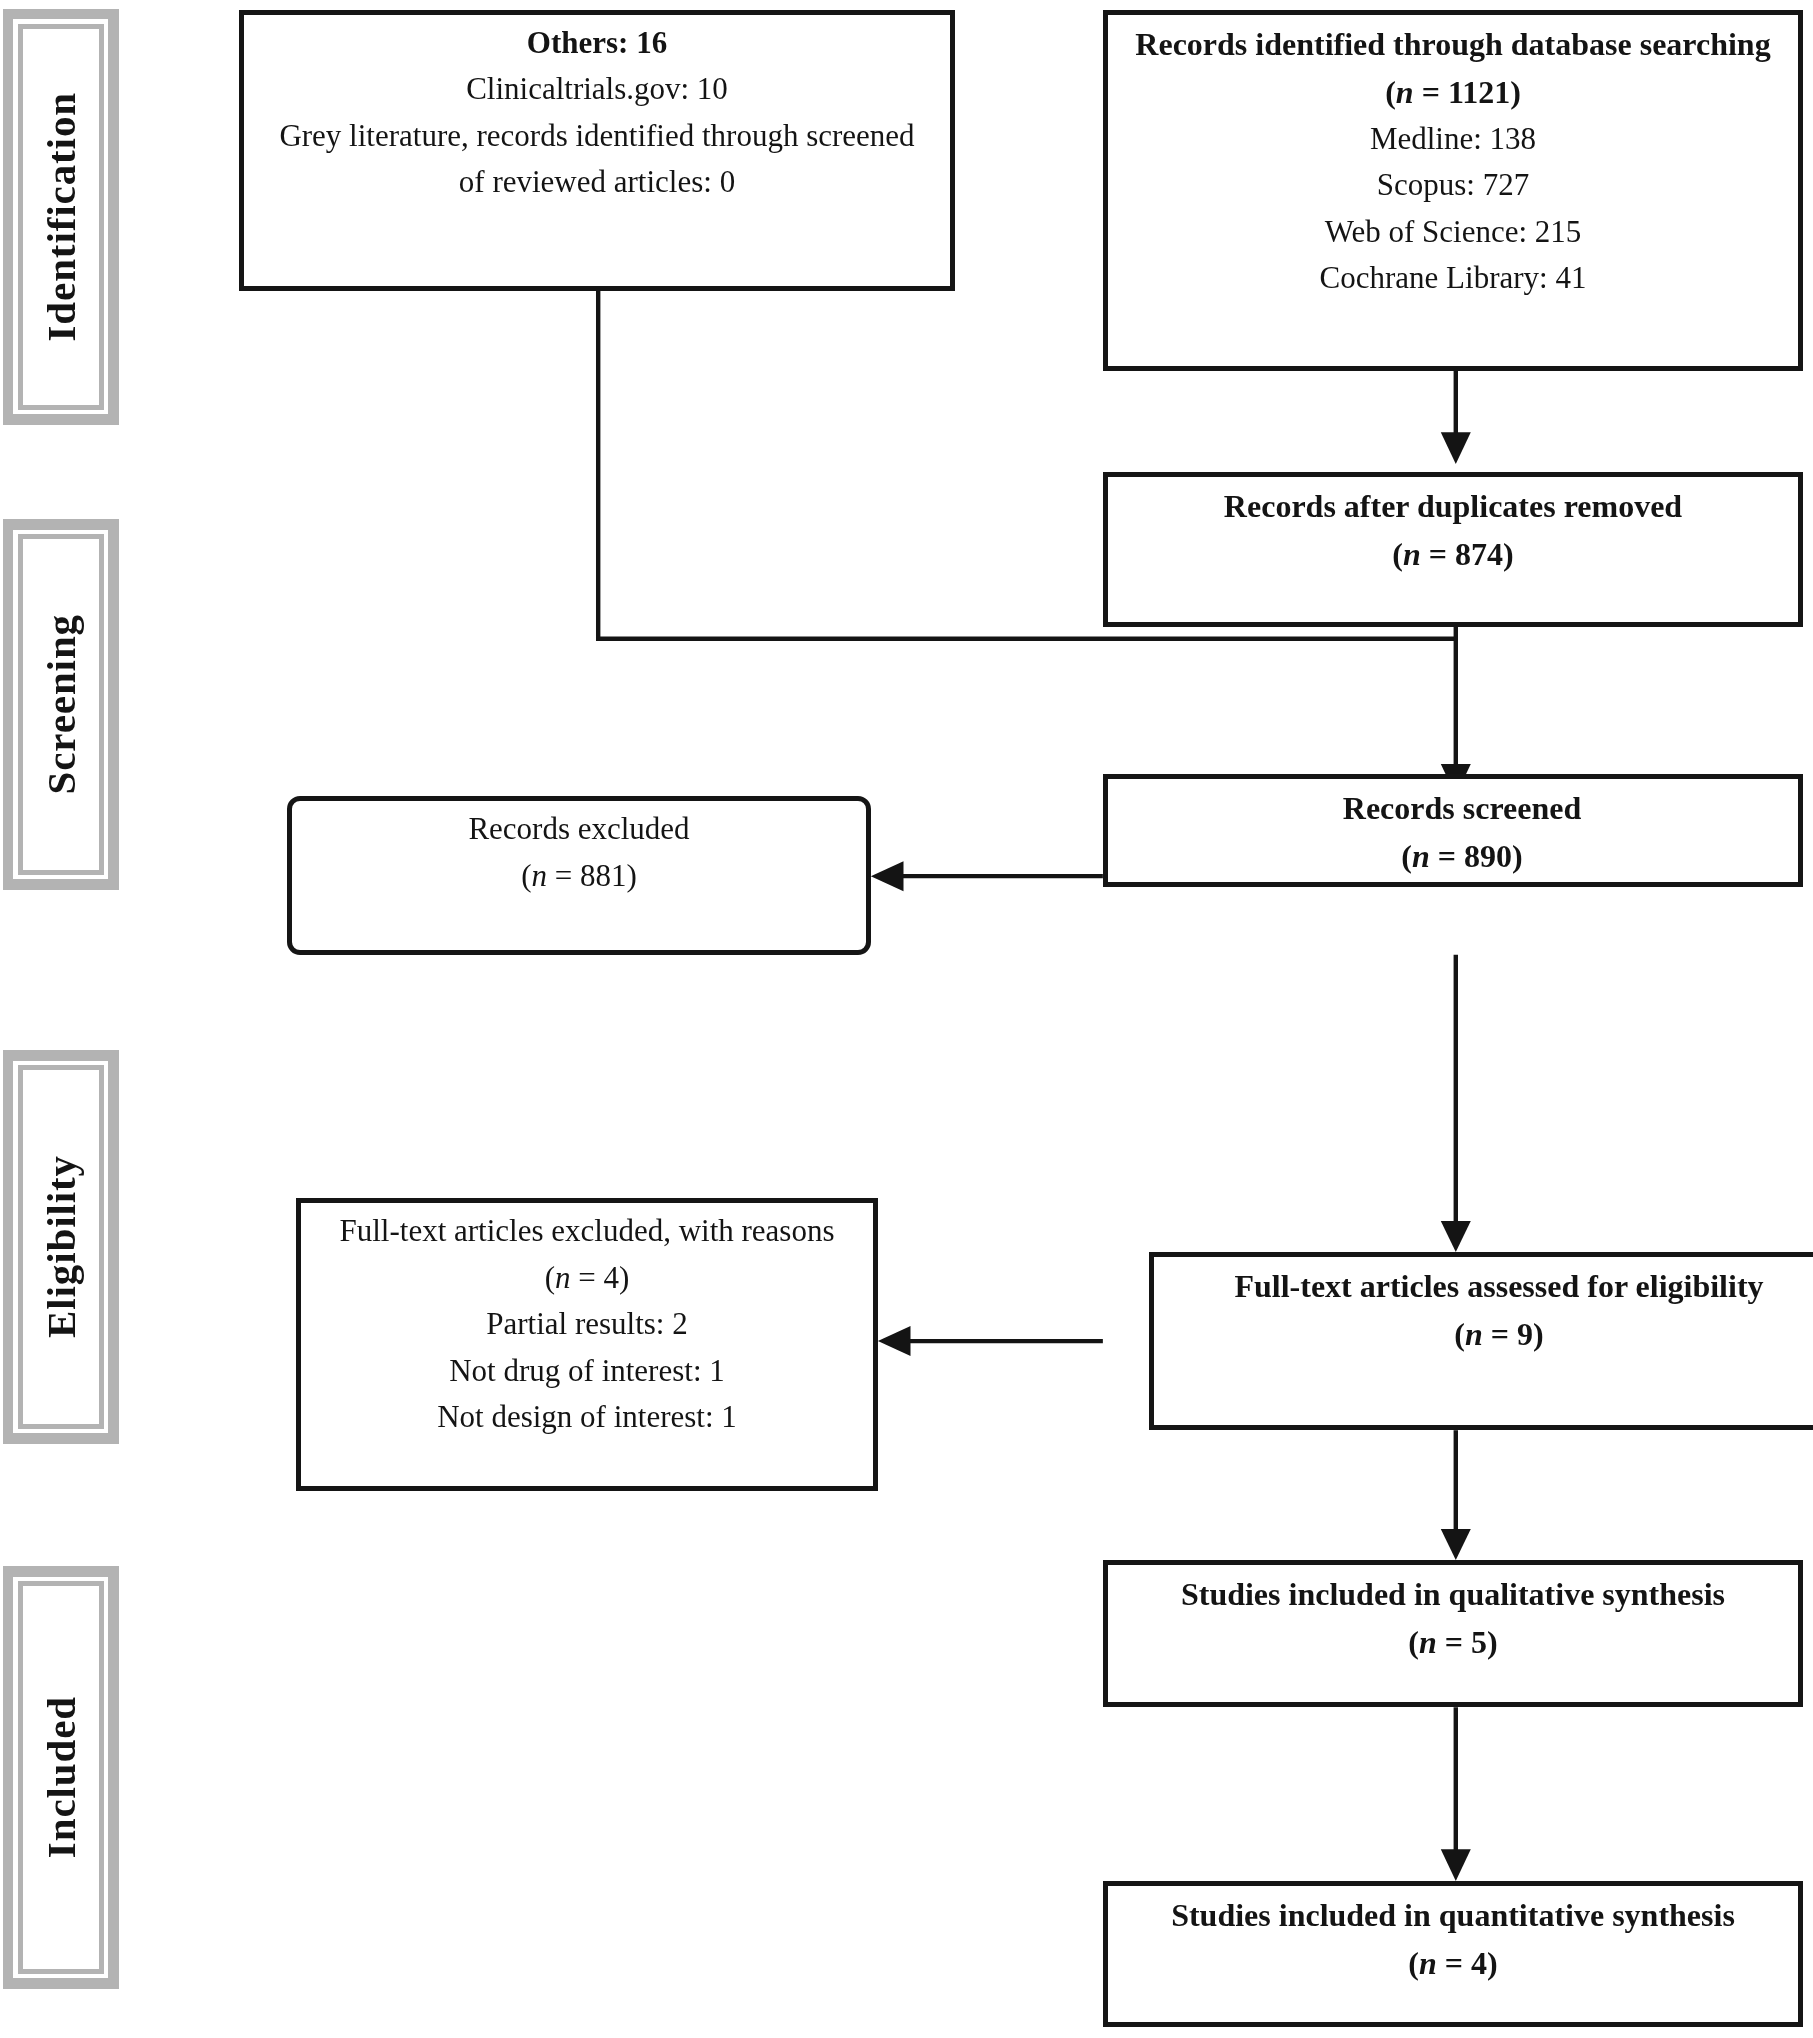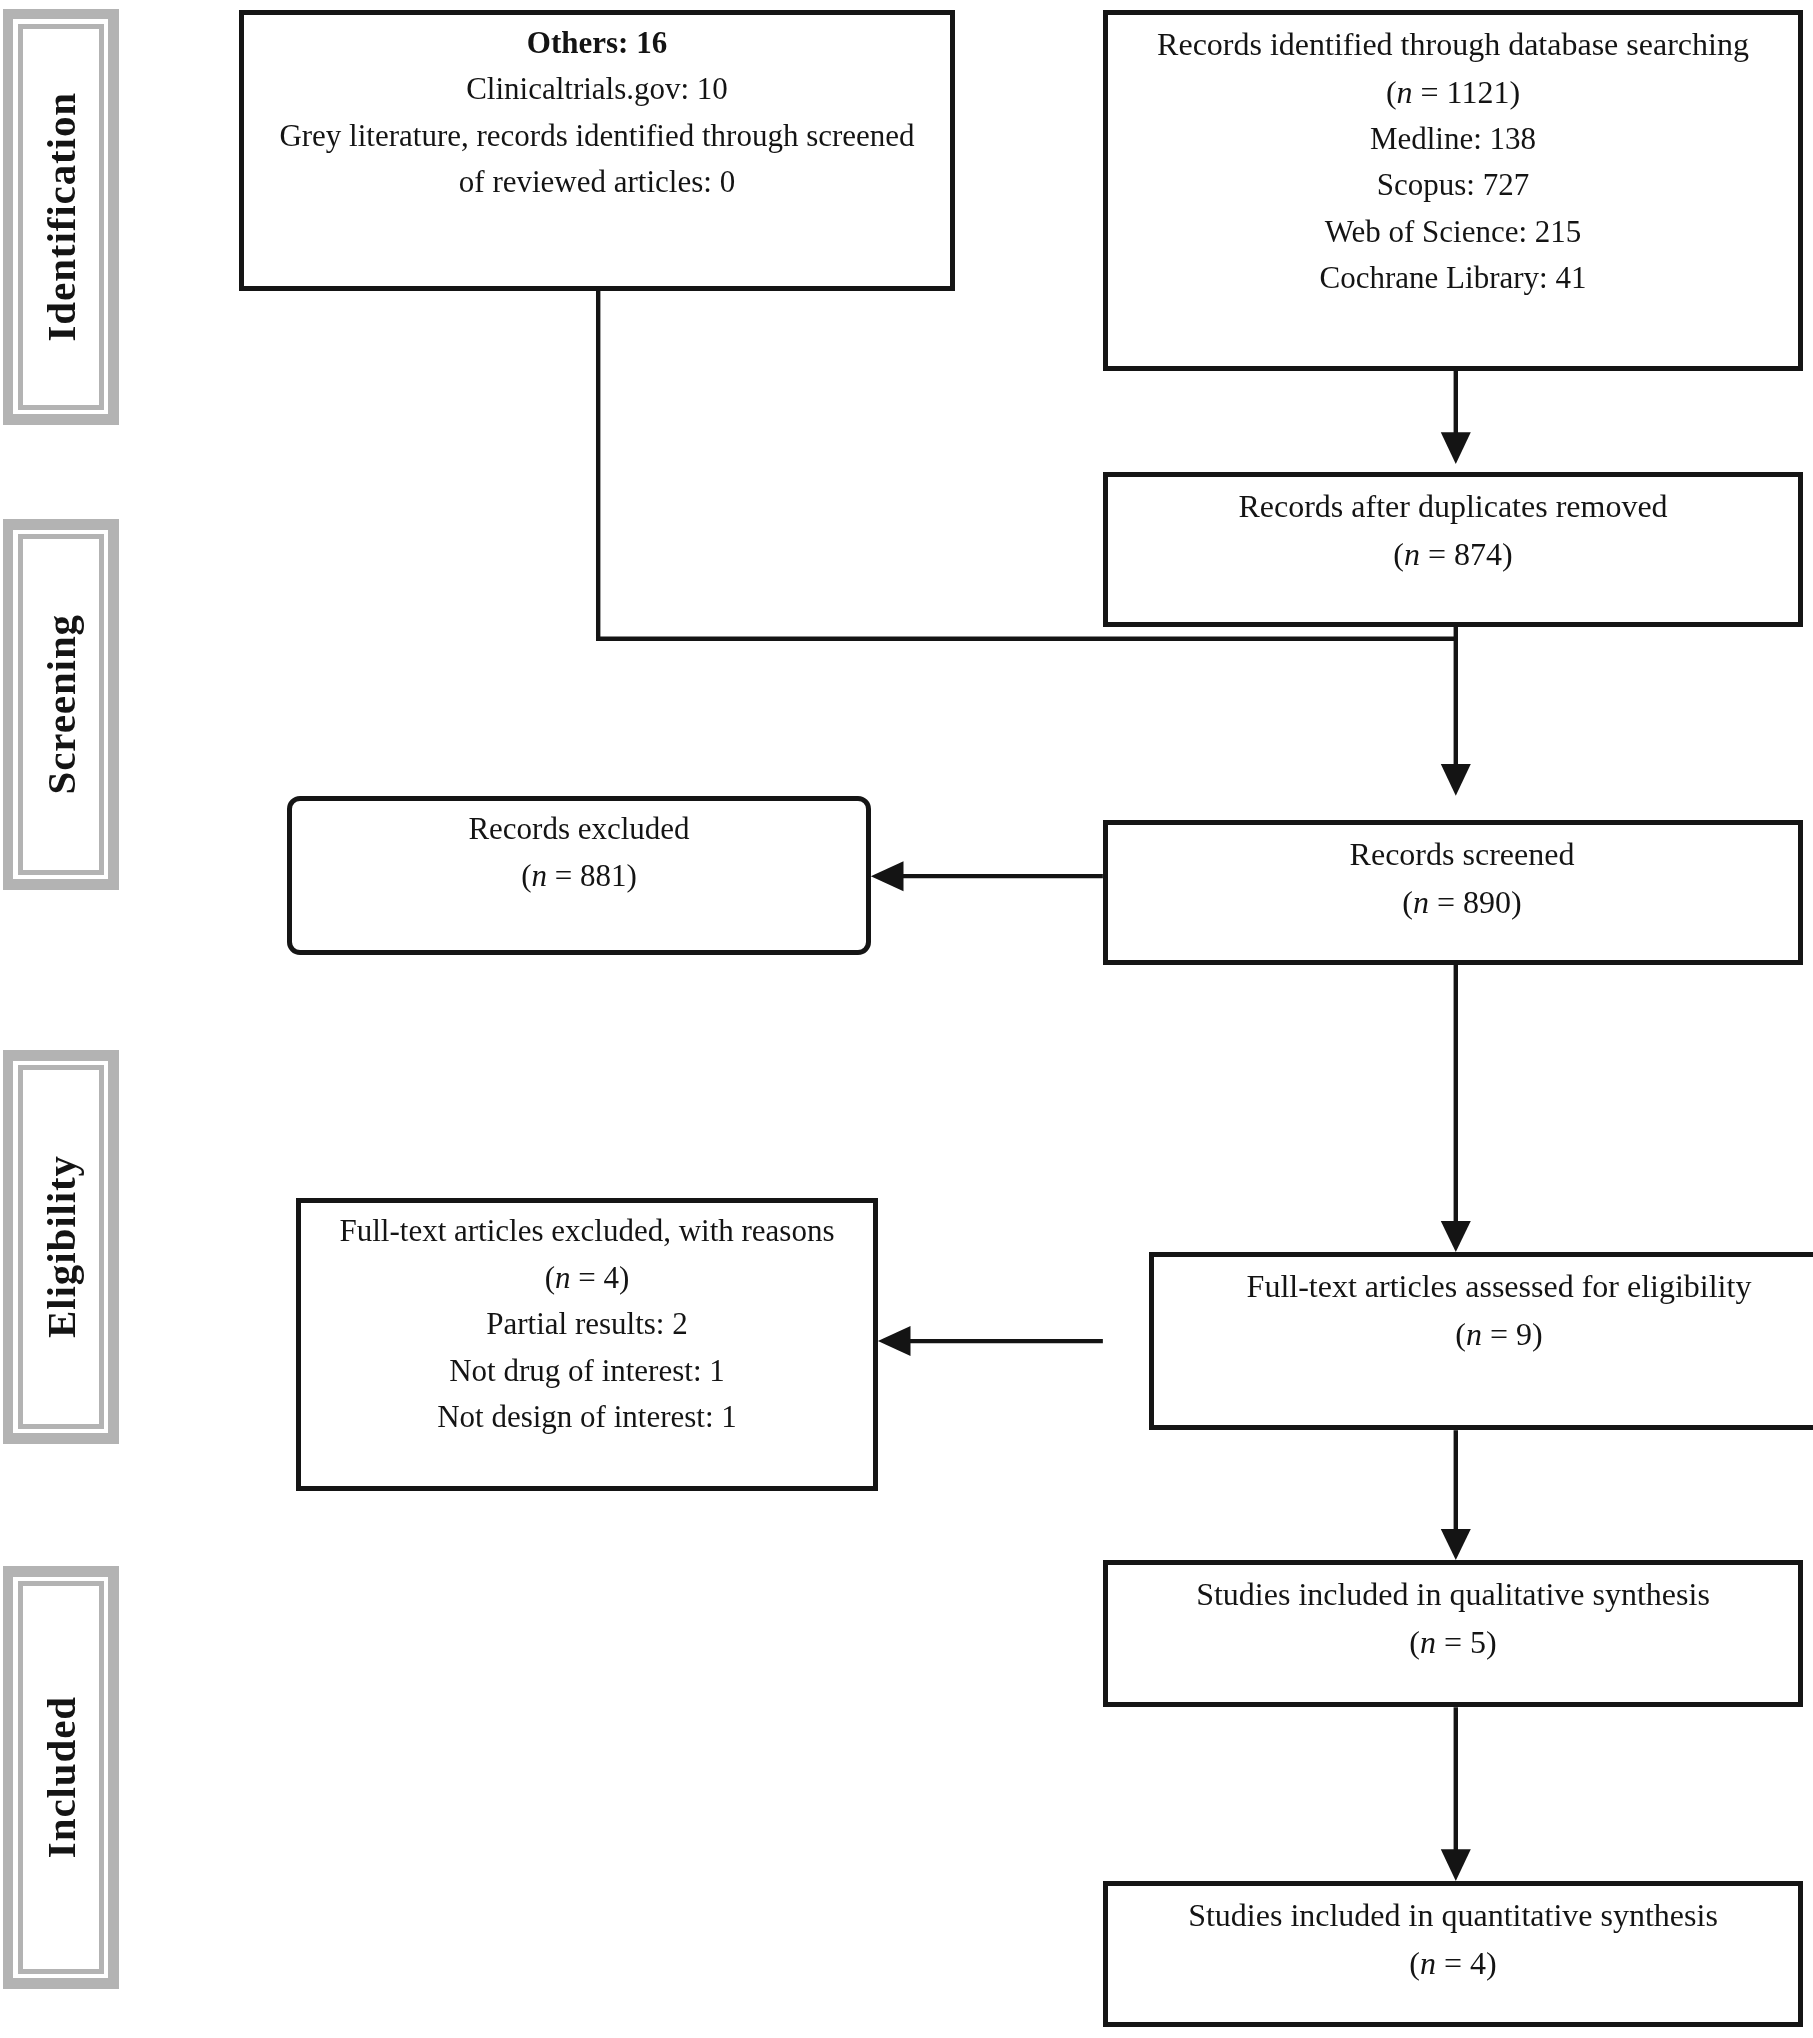--- a/index.html
+++ b/index.html
@@ -15,21 +15,21 @@
   
   .fbox {
     position: absolute;
     border: 5.3px solid #151515;
     background: #ffffff;
     display: flex; justify-content: center;
     text-align: center;
   }
   .btext { width: 100%; padding: 5.3px 19.4px; font-size: 31px; line-height: 1.5; }
   .bold { font-weight: 700; }
-  .btext .title-bold { font-weight: 400; font-size: 32px; }
+  .btext .title-bold { font-weight: 700; font-size: 32px; }
 
   
   .stage {
     position: absolute; left: 2.6px; width: 116px;
     background: #b3b3b3;
     padding: 10.6px;
     display: flex;
   }
   .stage-mid { flex: 1; background: #ffffff; padding: 4.4px; display: flex; }
   .stage-inner {
@@ -144,21 +144,21 @@
     </div>
   </div>
 
   <div class="fbox" style="left:287px; top:796px; width:584px; height:159px;border-radius:13px;">
     <div class="btext">
       <div>Records excluded</div>
       <div>(<i>n</i> = 881)</div>
     </div>
   </div>
 
-  <div class="fbox" style="left:1103px; top:820px; width:700px; height:145px;padding-left:18px;">
+  <div class="fbox" style="left:1103px; top:774px; width:700px; height:113px;padding-left:18px;">
     <div class="btext">
       <div class="title-bold">Records screened</div>
       <div class="title-bold">(<i>n</i> = 890)</div>
     </div>
   </div>
 
   <div class="fbox" style="left:296px; top:1198px; width:582px; height:293px;">
     <div class="btext">
       <div>Full-text articles excluded, with reasons</div>
       <div>(<i>n</i> = 4)</div>

